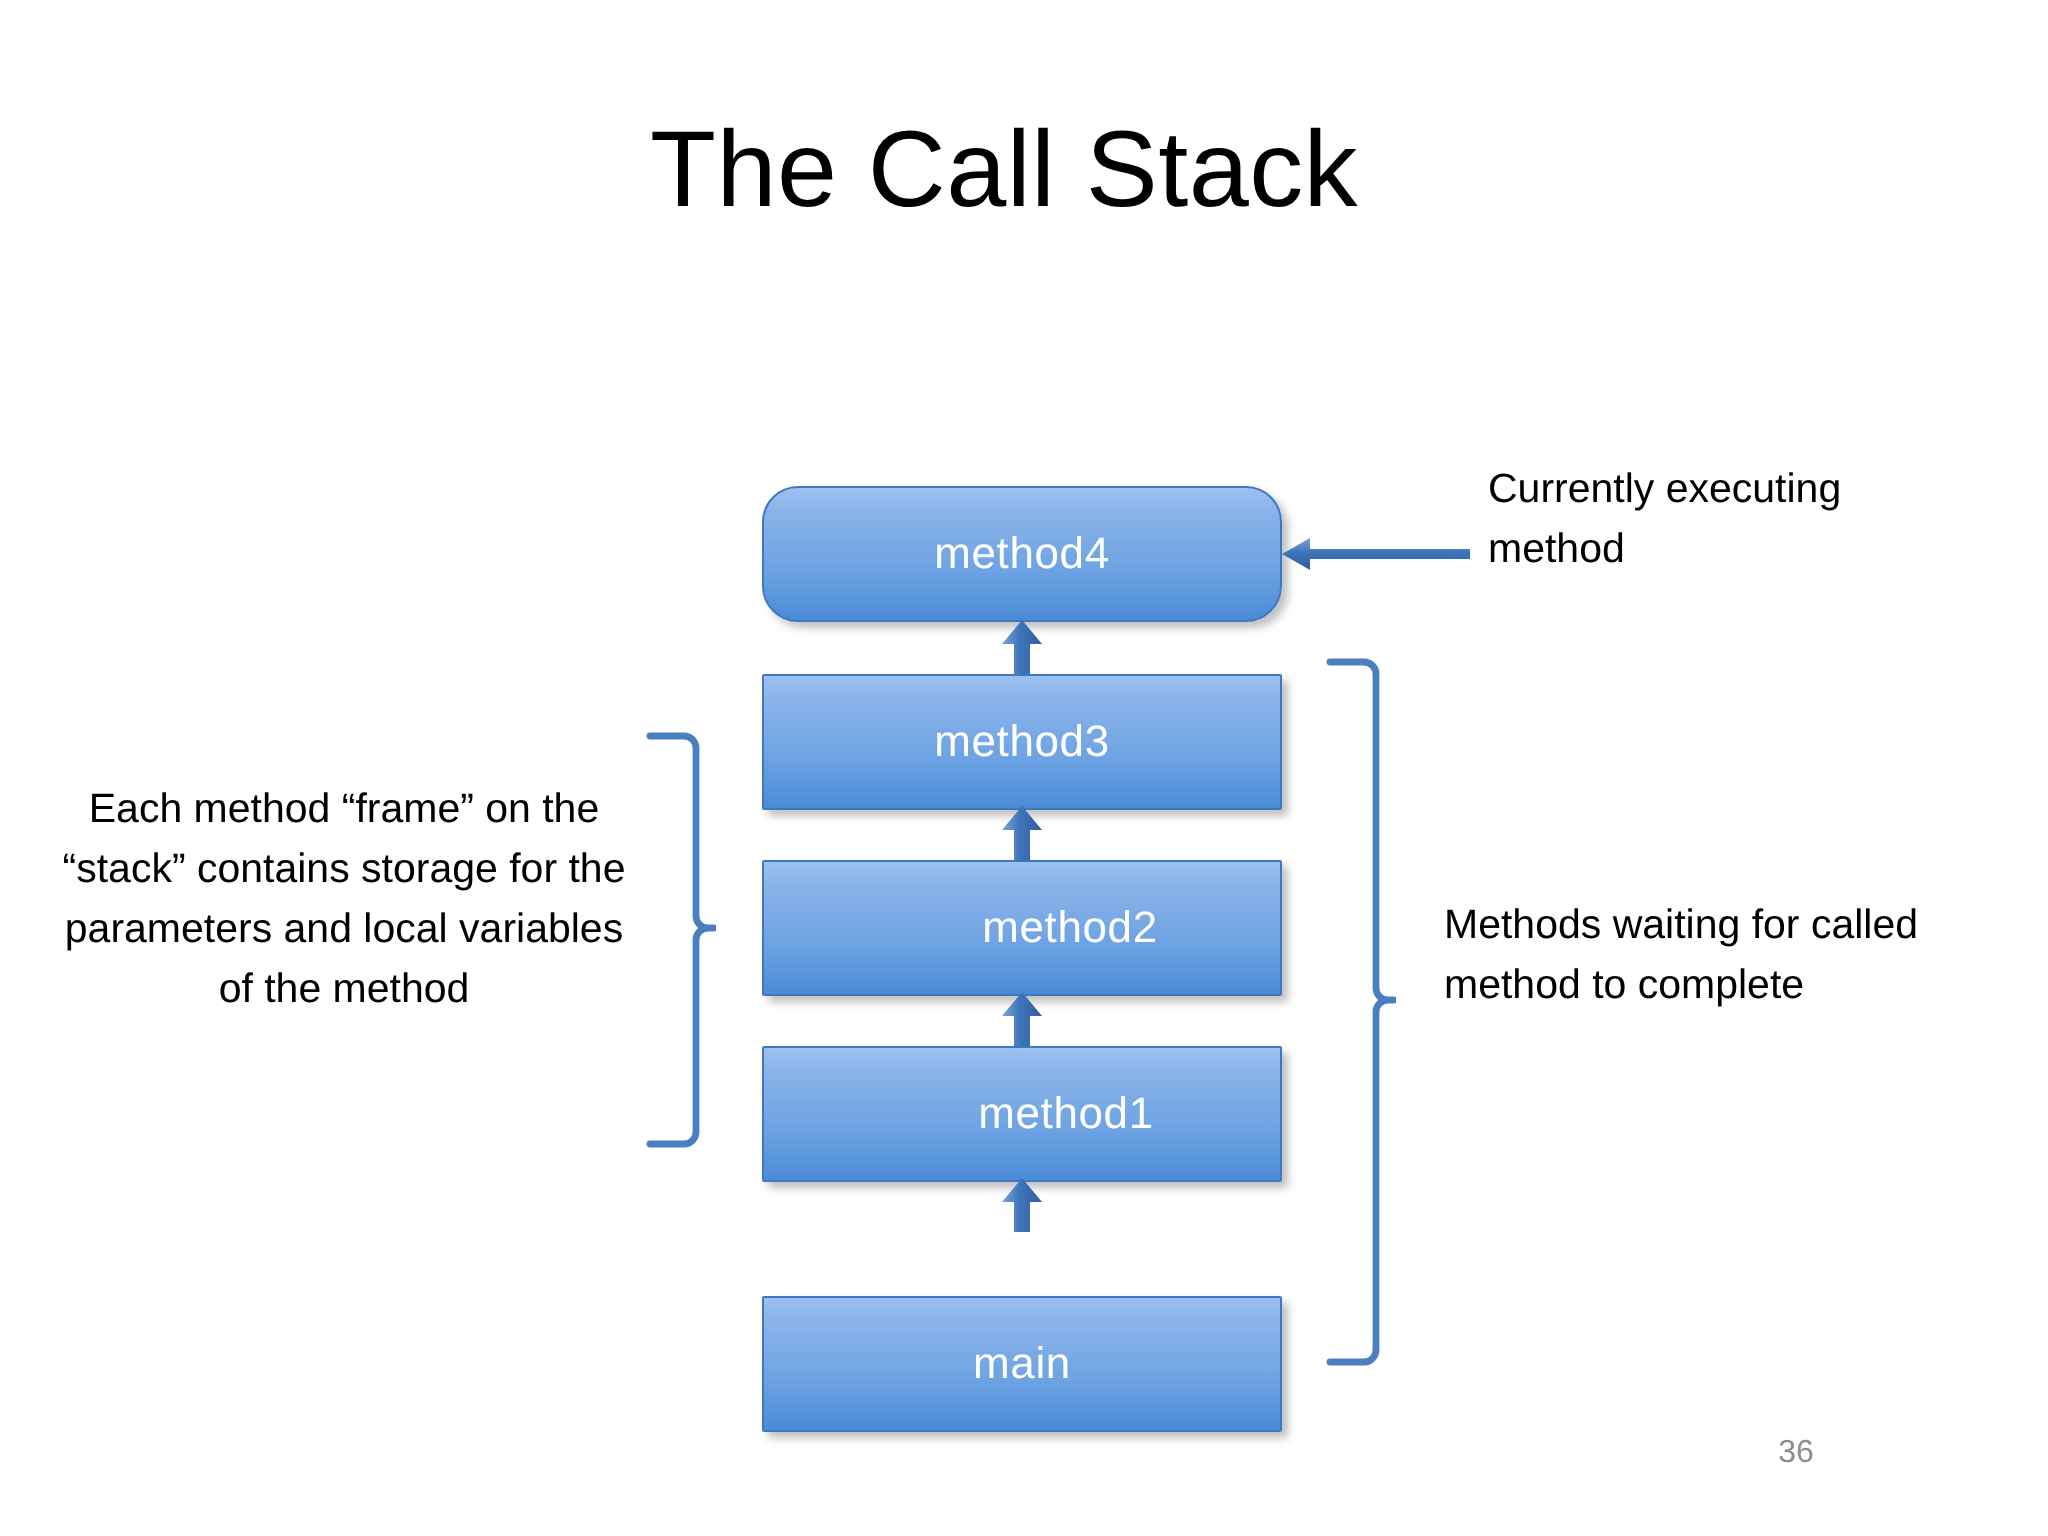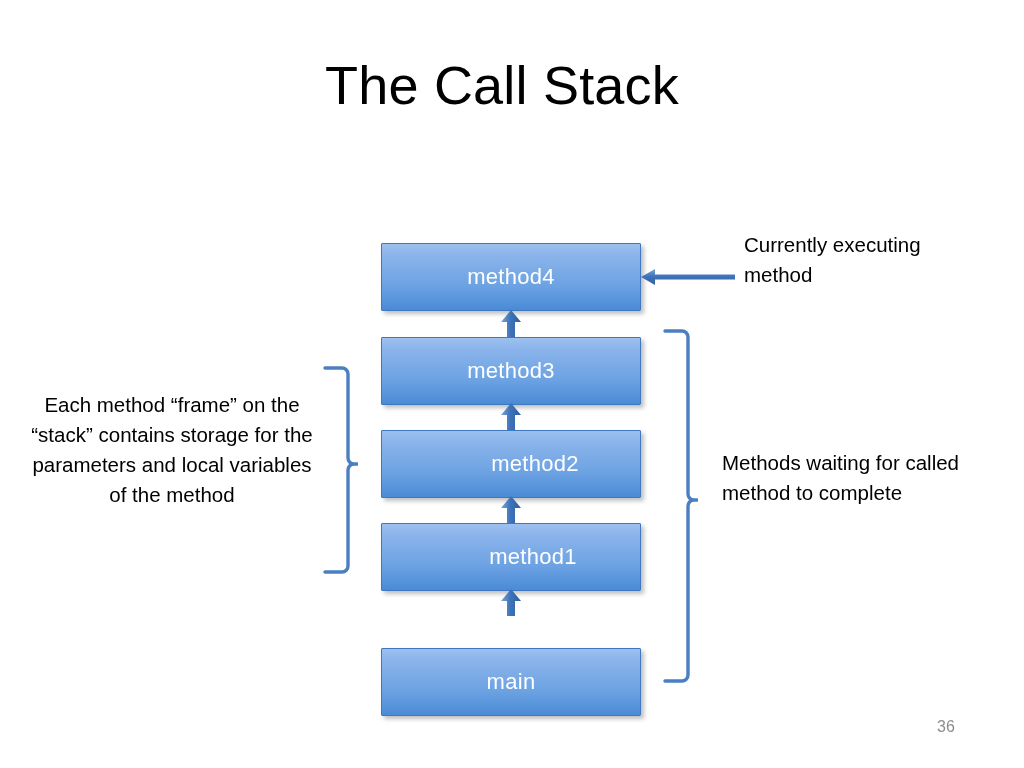--- a/index.html
+++ b/index.html
@@ -50,21 +50,21 @@
     font-size: 22px;
     display: flex;
     align-items: center;
     justify-content: center;
     letter-spacing: 0.3px;
   }
   .stack-box .box-label {
     pointer-events: none;
   }
 
-  #box-method4 { top: 243px; }
+  #box-method4 { top: 243px; border-radius: 18px; }
   #box-method3 { top: 337px; align-items: center; }
   #box-method2 { top: 430px; padding-left: 48px; }
   #box-method1 { top: 523px; padding-left: 44px; }
   #box-main    { top: 616px; margin-top: 32px; }
 
   
   .up-arrow {
     position: absolute;
     left: 498px;
     width: 26px;
@@ -122,21 +122,21 @@
   #callout-waiting {
     left: 722px;
     top: 448px;
     width: 250px;
     text-align: left;
   }
 
   
   #page-number {
     position: absolute;
-    left: 906px;
+    left: 858px;
     top: 718px;
     width: 80px;
     text-align: center;
     font-size: 16px;
     color: #8d8d8d;
   }
 </style>
 </head>
 <body>
 

